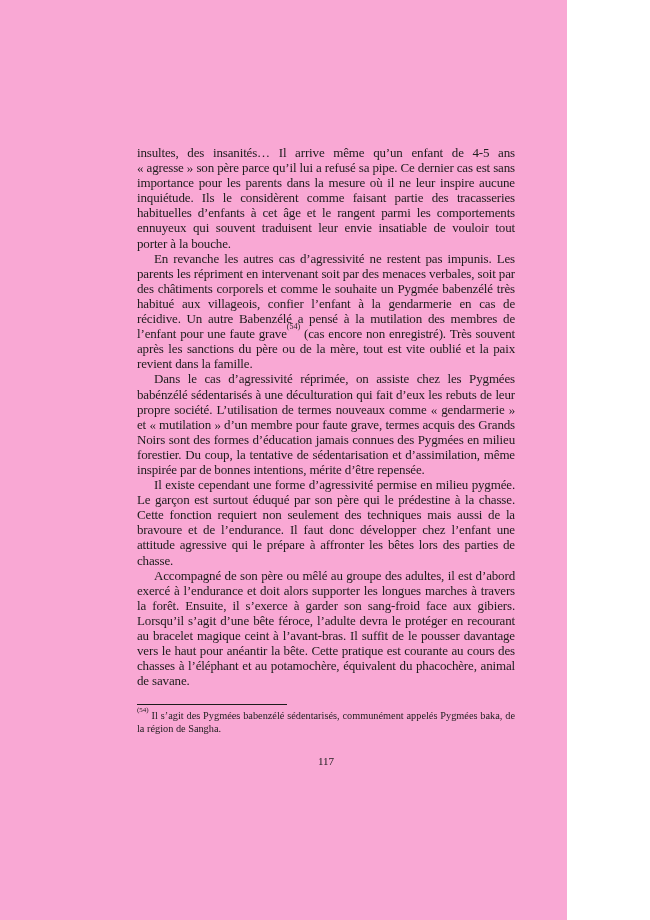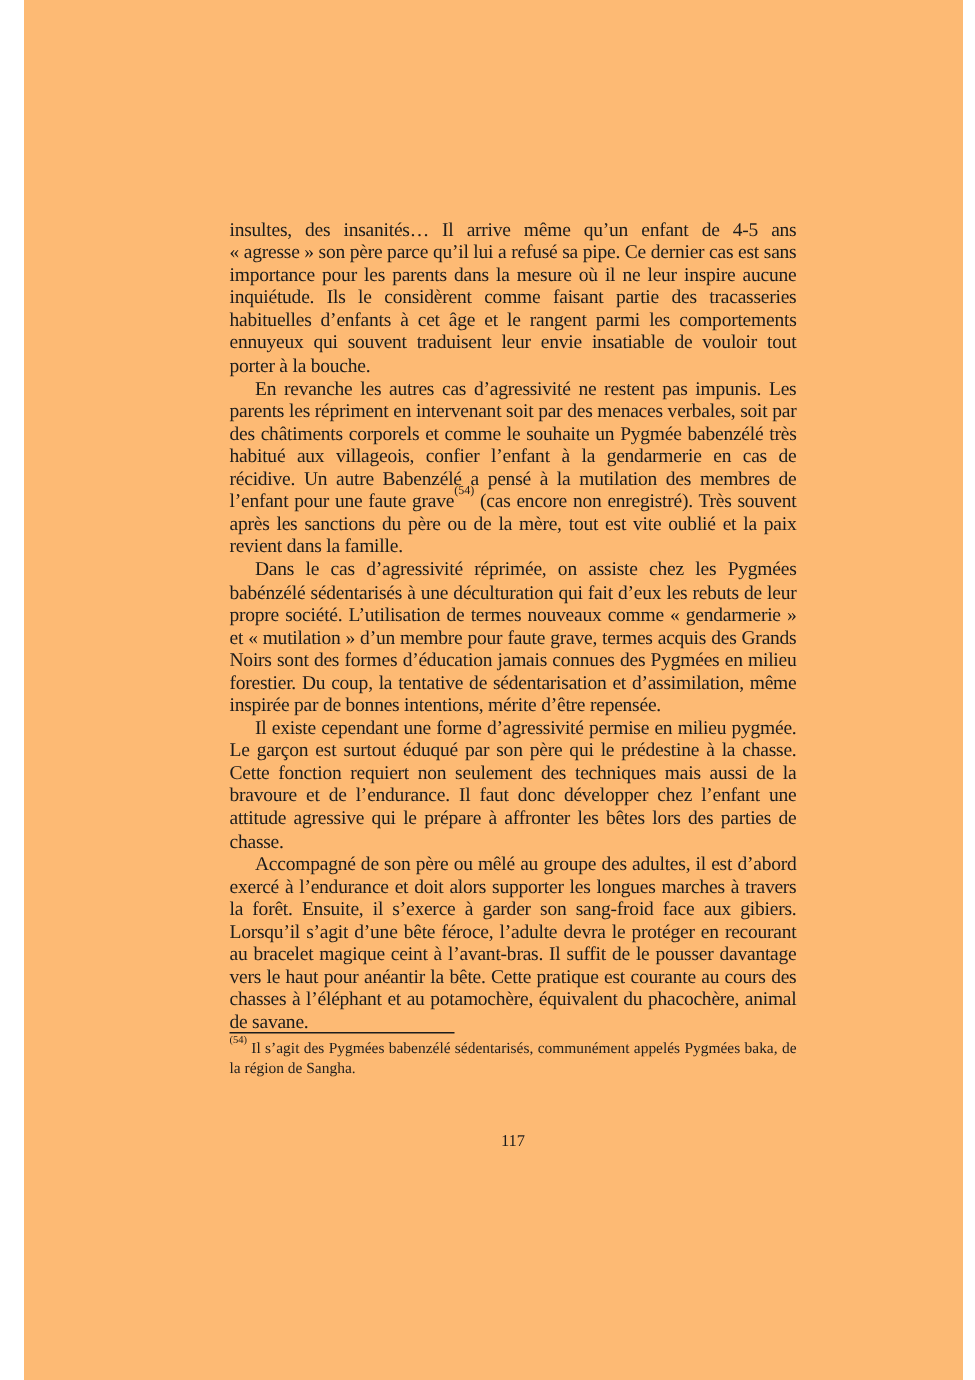--- a/index.html
+++ b/index.html
@@ -3,26 +3,25 @@
 <meta charset="utf-8">
 <style>
   html, body {
     margin: 0;
     padding: 0;
     background: #ffffff;
     overflow: hidden;
   }
   .page {
     position: relative;
-    width: 626px;
+    width: 567px;
     height: 920px;
-    background: #fdba74;
+    background: #f9a8d4;
     color: #1c1c1c;
     font-family: "Liberation Serif", serif;
-    margin-left: 16px;
   }
   .text-block {
     position: absolute;
     left: 137px;
     top: 145px;
     width: 378px;
   }
   .para {
     margin: 0;
     font-size: 13px;
@@ -37,21 +36,21 @@
   sup.fnref {
     font-size: 8px;
     line-height: 0;
     position: relative;
     top: -0.45em;
     letter-spacing: 0;
   }
   .footnote-block {
     position: absolute;
     left: 137px;
-    top: 688px;
+    top: 704px;
     width: 378px;
   }
   .footnote-rule {
     width: 150px;
     height: 0;
     border-top: 1.5px solid #1c1c1c;
     margin-bottom: 4px;
   }
   .footnote {
     margin: 0;

